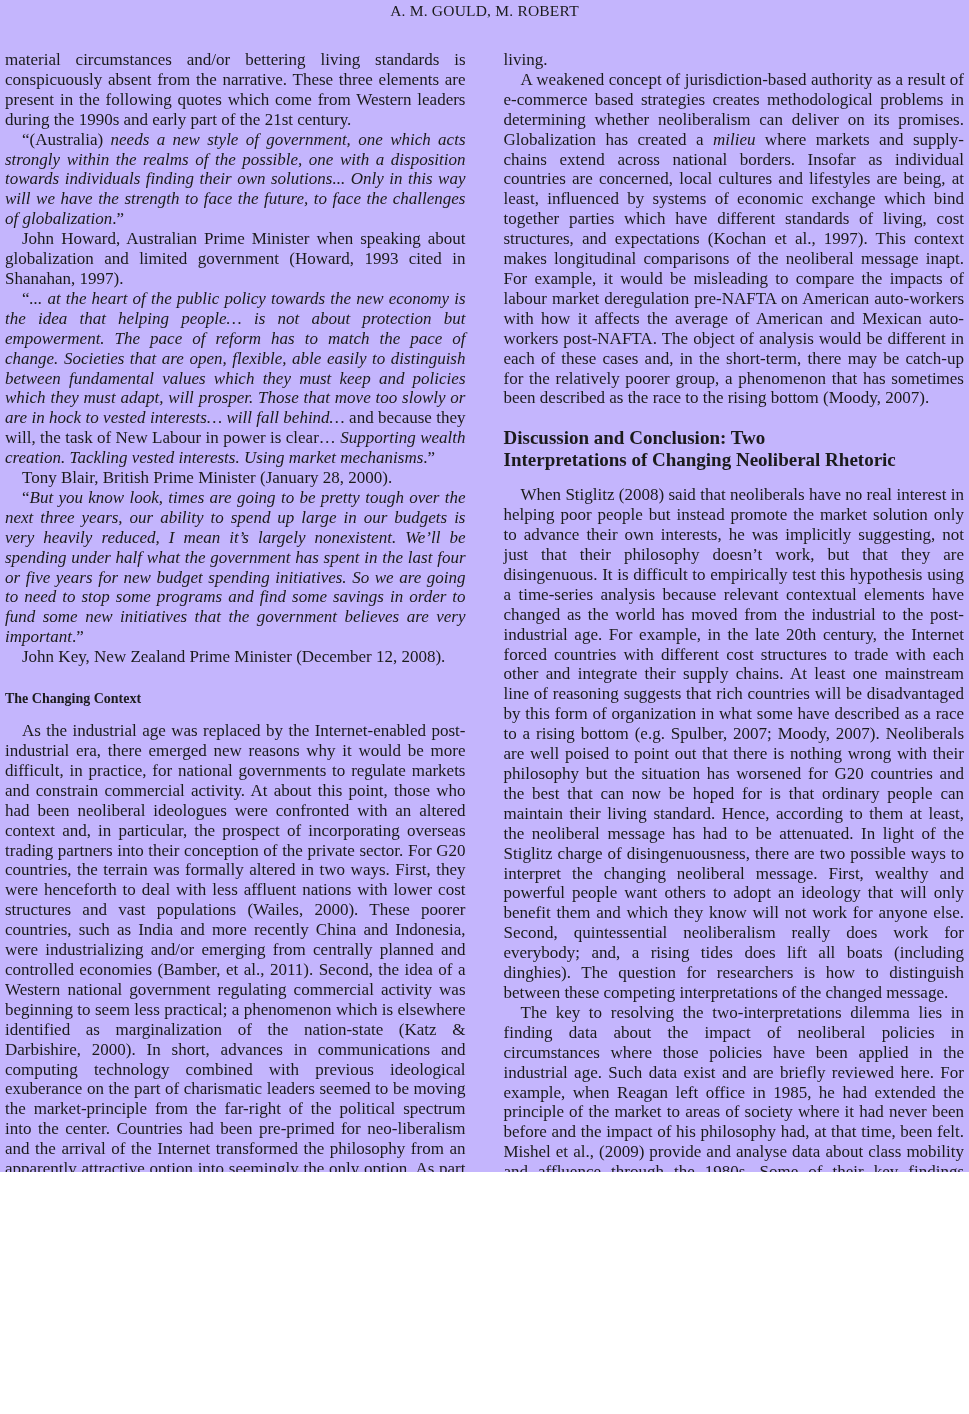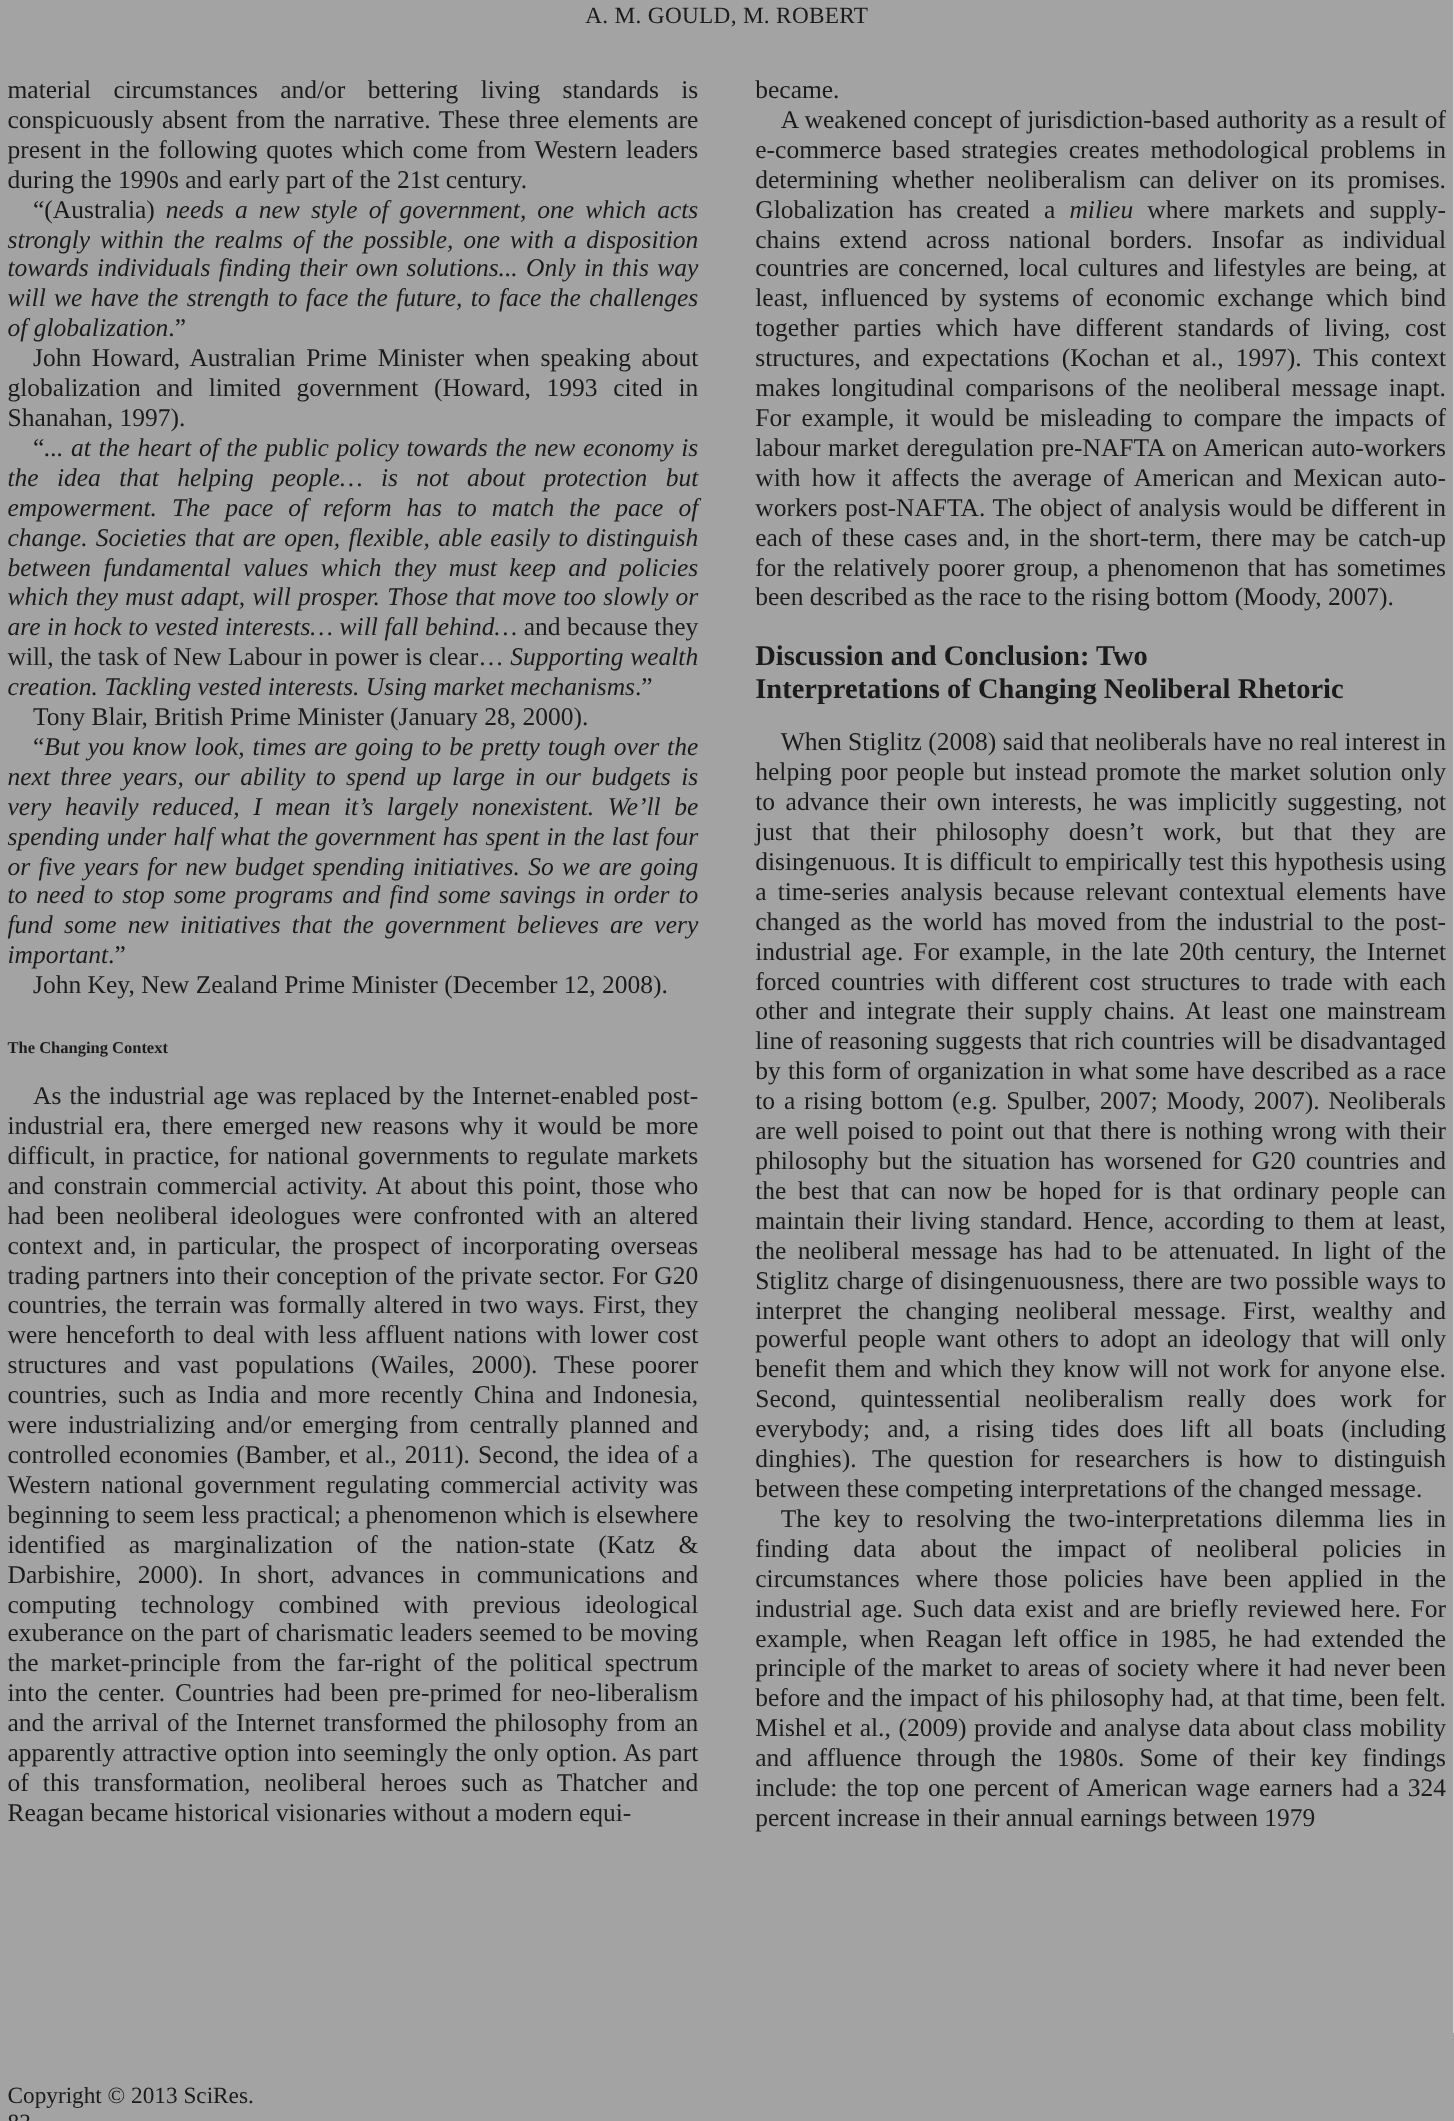--- a/index.html
+++ b/index.html
@@ -1,20 +1,20 @@
 <!DOCTYPE html>
 <html><head>
 <meta charset="utf-8">
 <style>
   html, body { margin: 0; padding: 0; background: #ffffff; }
   .page {
     position: relative;
     width: 969px;
-    height: 1414px;
-    background: #a3a3a3;
+    height: 1172px;
+    background: #c4b5fd;
     color: #1b1b1b;
     font-family: "Liberation Serif", "DejaVu Serif", serif;
     overflow: hidden;
   }
   .running-head {
     position: absolute;
     top: 2px;
     left: 0;
     right: 0;
     text-align: center;
@@ -37,21 +37,21 @@
     line-height: 19.9px;
     text-align: justify;
   }
   .column p {
     margin: 0;
     text-indent: 17px;
   }
   .column p.no-indent { text-indent: 0; }
   .column .it { font-style: italic; }
   .column h3.subsection {
-    font-size: 11px;
+    font-size: 14px;
     font-weight: bold;
     text-align: left;
     text-indent: 0;
     margin: 22px 0 12px 0;
     line-height: 20px;
   }
   .column h2.section {
     font-size: 19px;
     font-weight: bold;
     text-indent: 0;
@@ -83,21 +83,21 @@
         <p><span>“(Australia) </span><span class="it">needs a new style of government, one which acts strongly within the realms of the possible, one with a disposition towards individuals finding their own solutions... Only in this way will we have the strength to face the future, to face the challenges of globalization</span><span>.”</span></p>
         <p><span>John Howard, Australian Prime Minister when speaking about globalization and limited government (Howard, 1993 cited in Shanahan, 1997).</span></p>
         <p><span>“</span><span class="it">... at the heart of the public policy towards the new economy is the idea that helping people… is not about protection but empowerment. The pace of reform has to match the pace of change. Societies that are open, flexible, able easily to distinguish between fundamental values which they must keep and policies which they must adapt, will prosper. Those that move too slowly or are in hock to vested interests… will fall behind…</span><span> and because they will, the task of New Labour in power is clear… </span><span class="it">Supporting wealth creation. Tackling vested interests. Using market mechanisms</span><span>.”</span></p>
         <p><span>Tony Blair, British Prime Minister (January 28, 2000).</span></p>
         <p><span>“</span><span class="it">But you know look, times are going to be pretty tough over the next three years, our ability to spend up large in our budgets is very heavily reduced, I mean it’s largely nonexistent. We’ll be spending under half what the government has spent in the last four or five years for new budget spending initiatives. So we are going to need to stop some programs and find some savings in order to fund some new initiatives that the government believes are very important</span><span>.”</span></p>
         <p><span>John Key, New Zealand Prime Minister (December 12, 2008).</span></p>
         <h3 class="subsection">The Changing Context</h3>
         <p><span>As the industrial age was replaced by the Internet-enabled post-industrial era, there emerged new reasons why it would be more difficult, in practice, for national governments to regulate markets and constrain commercial activity. At about this point, those who had been neoliberal ideologues were confronted with an altered context and, in particular, the prospect of incorporating overseas trading partners into their conception of the private sector. For G20 countries, the terrain was formally altered in two ways. First, they were henceforth to deal with less affluent nations with lower cost structures and vast populations (Wailes, 2000). These poorer countries, such as India and more recently China and Indonesia, were industrializing and/or emerging from centrally planned and controlled economies (Bamber, et al., 2011). Second, the idea of a Western national government regulating commercial activity was beginning to seem less practical; a phenomenon which is elsewhere identified as marginalization of the nation-state (Katz &amp; Darbishire, 2000). In short, advances in communications and computing technology combined with previous ideological exuberance on the part of charismatic leaders seemed to be moving the market-principle from the far-right of the political spectrum into the center. Countries had been pre-primed for neo-liberalism and the arrival of the Internet transformed the philosophy from an apparently attractive option into seemingly the only option. As part of this transformation, neoliberal heroes such as Thatcher and Reagan became historical visionaries without a modern equi-</span></p>
       </div>
     <div class="column">
-        <p class="no-indent"><span>became.</span></p>
+        <p class="no-indent"><span>living.</span></p>
         <p><span>A weakened concept of jurisdiction-based authority as a result of e-commerce based strategies creates methodological problems in determining whether neoliberalism can deliver on its promises. Globalization has created a </span><span class="it">milieu</span><span> where markets and supply-chains extend across national borders. Insofar as individual countries are concerned, local cultures and lifestyles are being, at least, influenced by systems of economic exchange which bind together parties which have different standards of living, cost structures, and expectations (Kochan et al., 1997). This context makes longitudinal comparisons of the neoliberal message inapt. For example, it would be misleading to compare the impacts of labour market deregulation pre-NAFTA on American auto-workers with how it affects the average of American and Mexican auto-workers post-NAFTA. The object of analysis would be different in each of these cases and, in the short-term, there may be catch-up for the relatively poorer group, a phenomenon that has sometimes been described as the race to the rising bottom (Moody, 2007).</span></p>
         <h2 class="section">Discussion and Conclusion: Two
 Interpretations of Changing Neoliberal Rhetoric</h2>
         <p><span>When Stiglitz (2008) said that neoliberals have no real interest in helping poor people but instead promote the market solution only to advance their own interests, he was implicitly suggesting, not just that their philosophy doesn’t work, but that they are disingenuous. It is difficult to empirically test this hypothesis using a time-series analysis because relevant contextual elements have changed as the world has moved from the industrial to the post-industrial age. For example, in the late 20th century, the Internet forced countries with different cost structures to trade with each other and integrate their supply chains. At least one mainstream line of reasoning suggests that rich countries will be disadvantaged by this form of organization in what some have described as a race to a rising bottom (e.g. Spulber, 2007; Moody, 2007). Neoliberals are well poised to point out that there is nothing wrong with their philosophy but the situation has worsened for G20 countries and the best that can now be hoped for is that ordinary people can maintain their living standard. Hence, according to them at least, the neoliberal message has had to be attenuated. In light of the Stiglitz charge of disingenuousness, there are two possible ways to interpret the changing neoliberal message. First, wealthy and powerful people want others to adopt an ideology that will only benefit them and which they know will not work for anyone else. Second, quintessential neoliberalism really does work for everybody; and, a rising tides does lift all boats (including dinghies). The question for researchers is how to distinguish between these competing interpretations of the changed message.</span></p>
         <p><span>The key to resolving the two-interpretations dilemma lies in finding data about the impact of neoliberal policies in circumstances where those policies have been applied in the industrial age. Such data exist and are briefly reviewed here. For example, when Reagan left office in 1985, he had extended the principle of the market to areas of society where it had never been before and the impact of his philosophy had, at that time, been felt. Mishel et al., (2009) provide and analyse data about class mobility and affluence through the 1980s. Some of their key findings include: the top one percent of American wage earners had a 324 percent increase in their annual earnings between 1979</span></p>
       </div>
   </div>
 
   <div class="footer">
     <span>Copyright © 2013 SciRes.</span>

